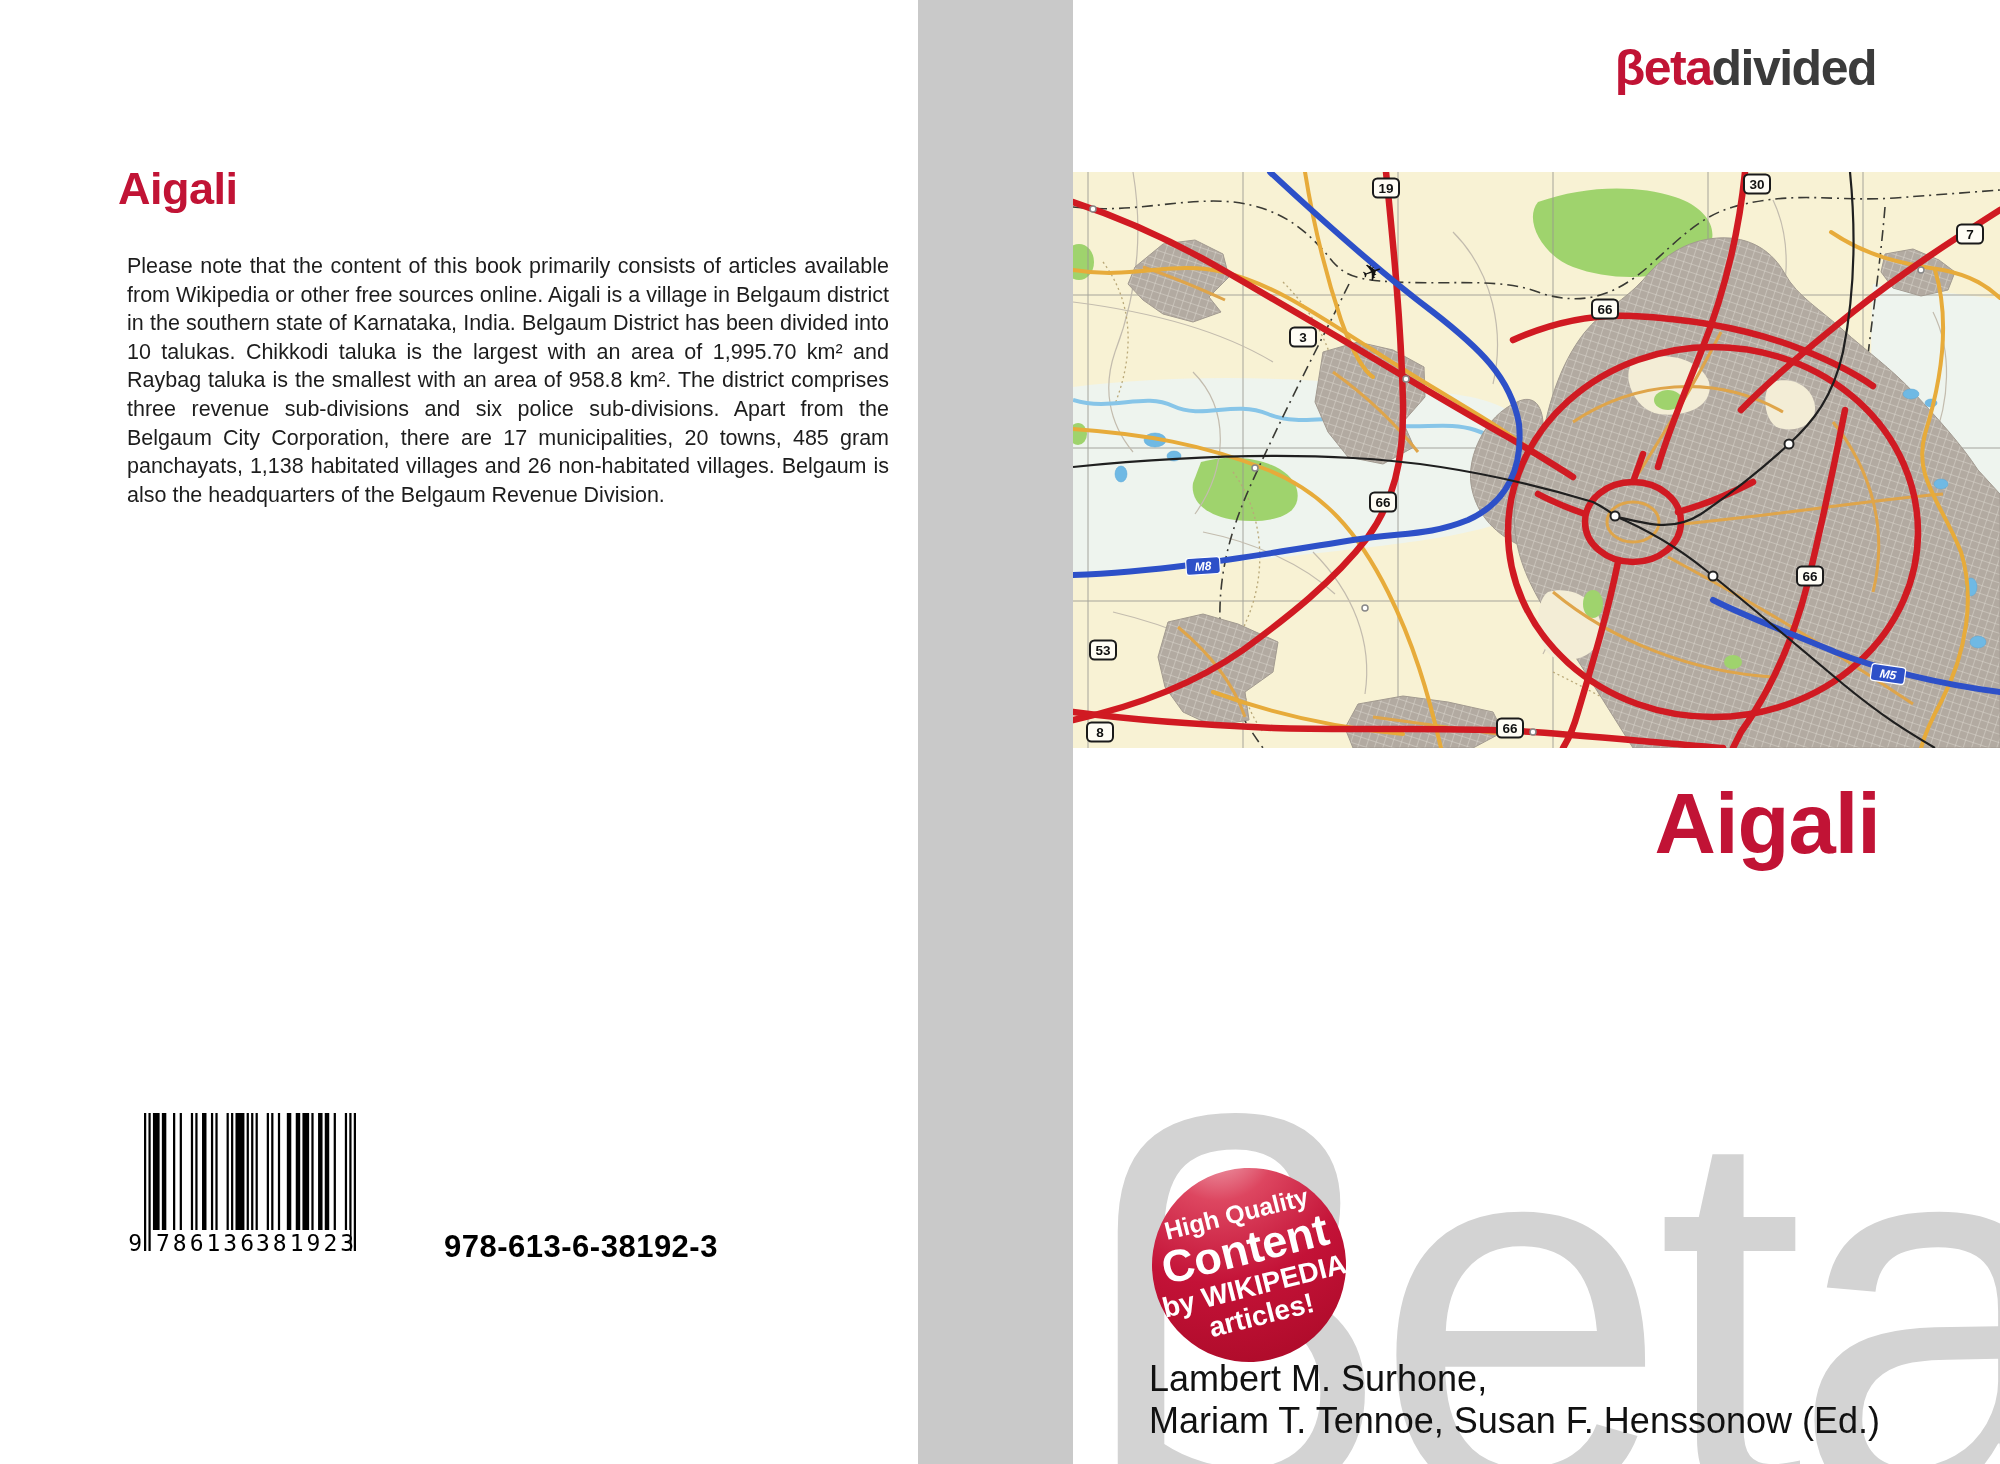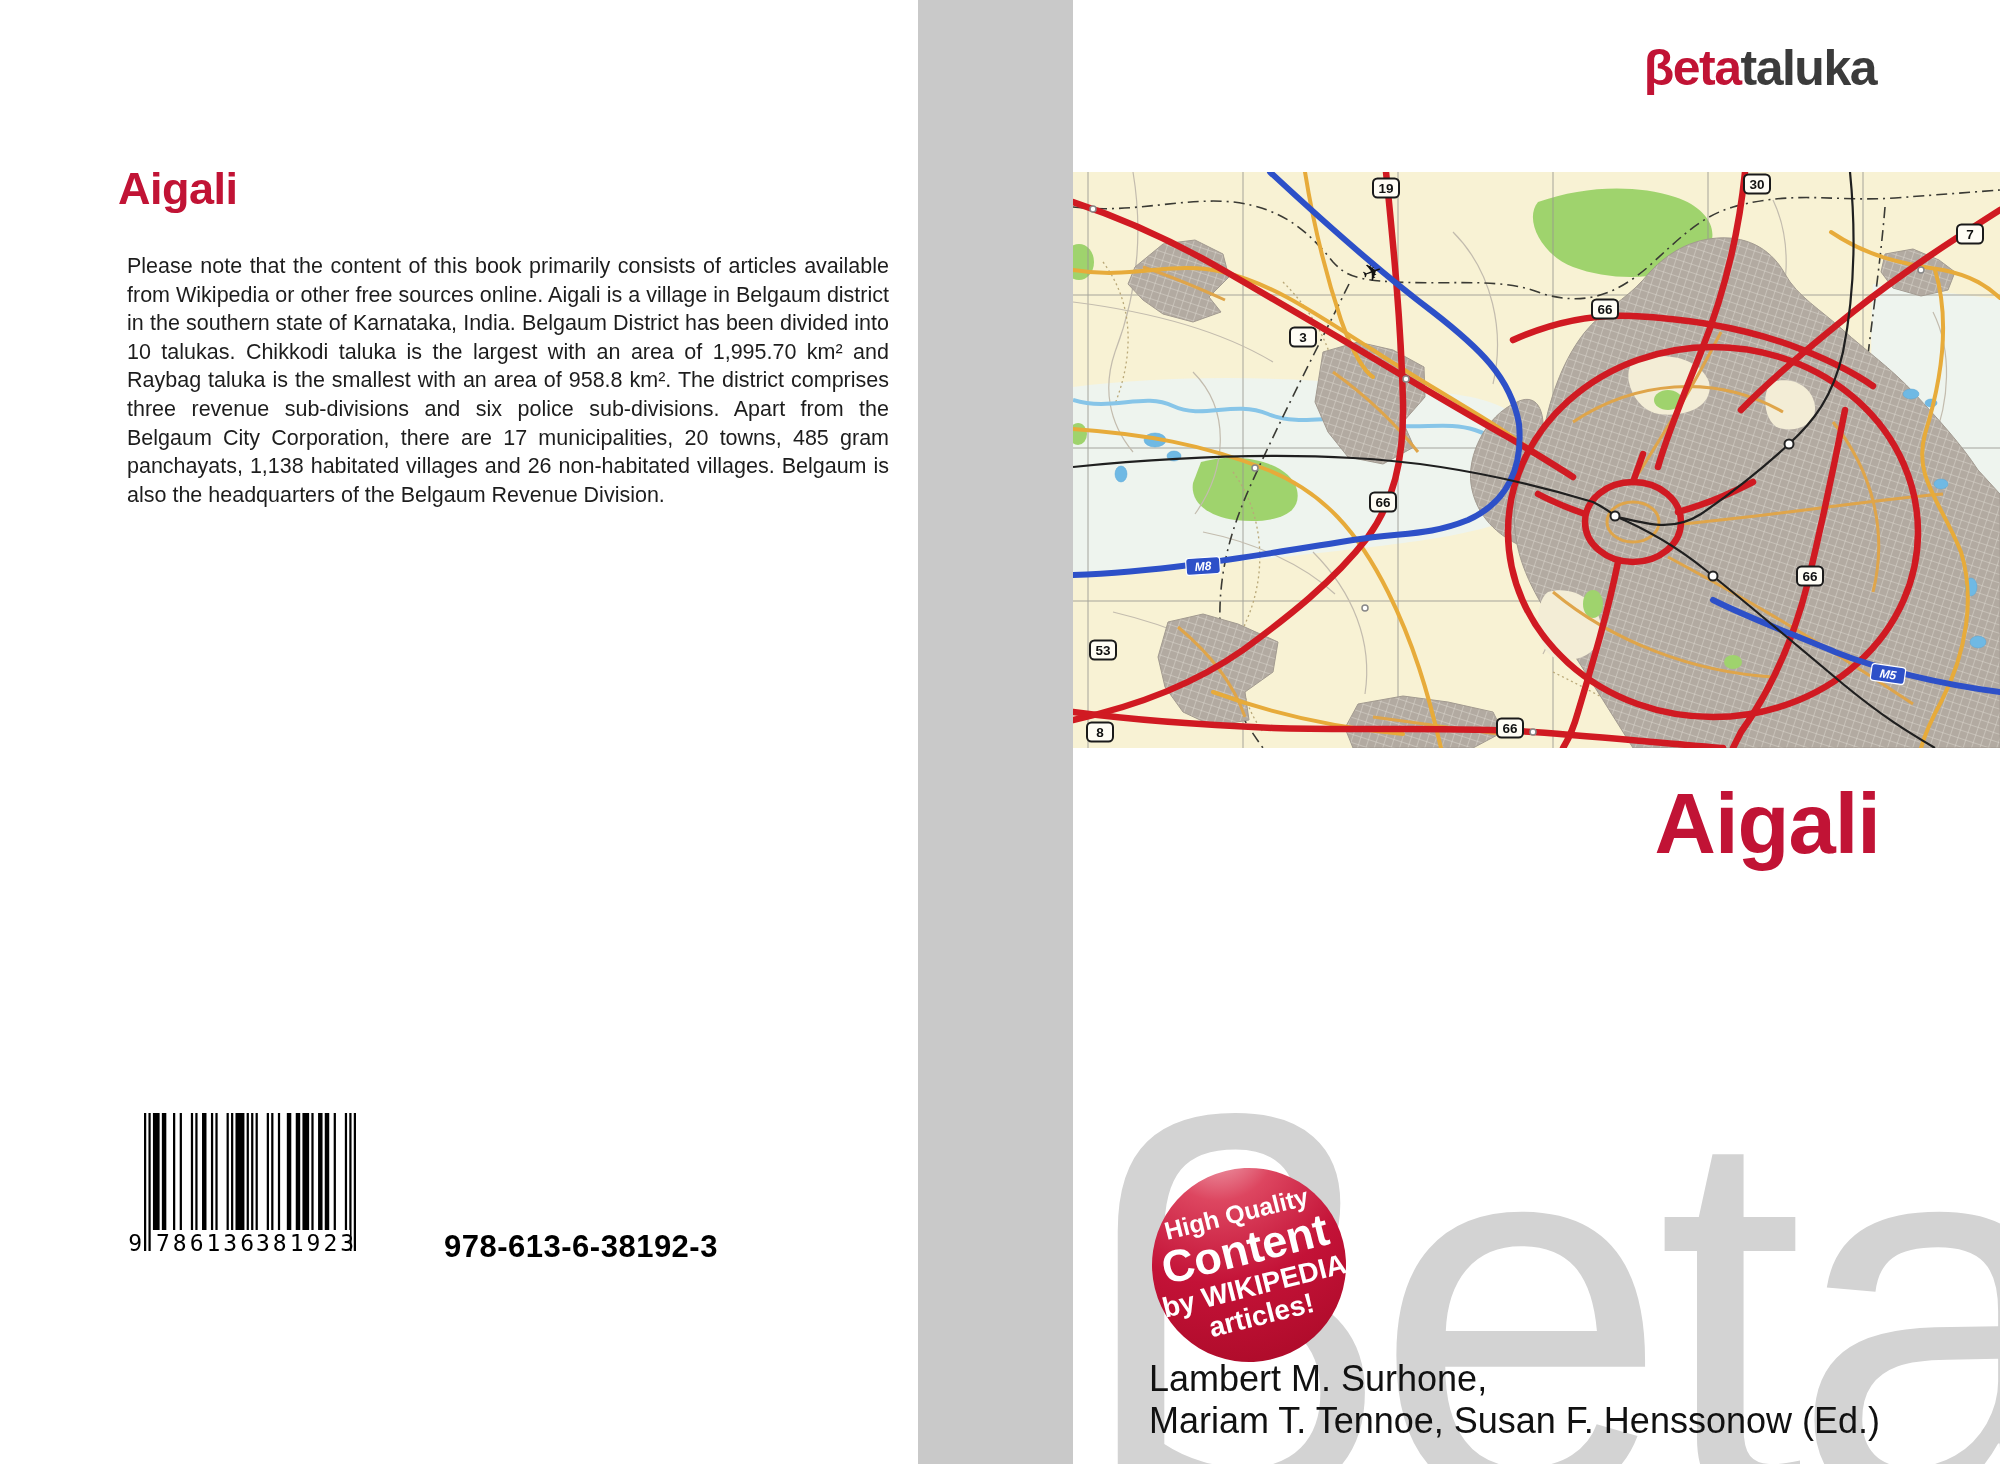--- a/index.html
+++ b/index.html
@@ -132,21 +132,21 @@
     <span class="isbn-number">978-613-6-38192-3</span>
   </section>
 
   <div class="spine"></div>
 
   <section class="front-cover">
 
     <span class="watermark">βeta</span>
 
     <div class="publisher">
-      <span class="brand-red">βeta</span><span>taluka</span><br>
+      <span class="brand-red">βeta</span><span>divided</span><br>
     </div>
 
     <div class="map-wrap">
       <svg viewBox="0 0 927 576" width="927" height="576">
         <defs>
           <pattern id="cityPat" width="8" height="8" patternUnits="userSpaceOnUse" patternTransform="rotate(18)">
             <rect width="8" height="8" fill="#b2aaa1"></rect>
             <path d="M0 0H8 M0 0V8" stroke="#ddd8d0" stroke-width="1"></path>
           </pattern>
         </defs>

